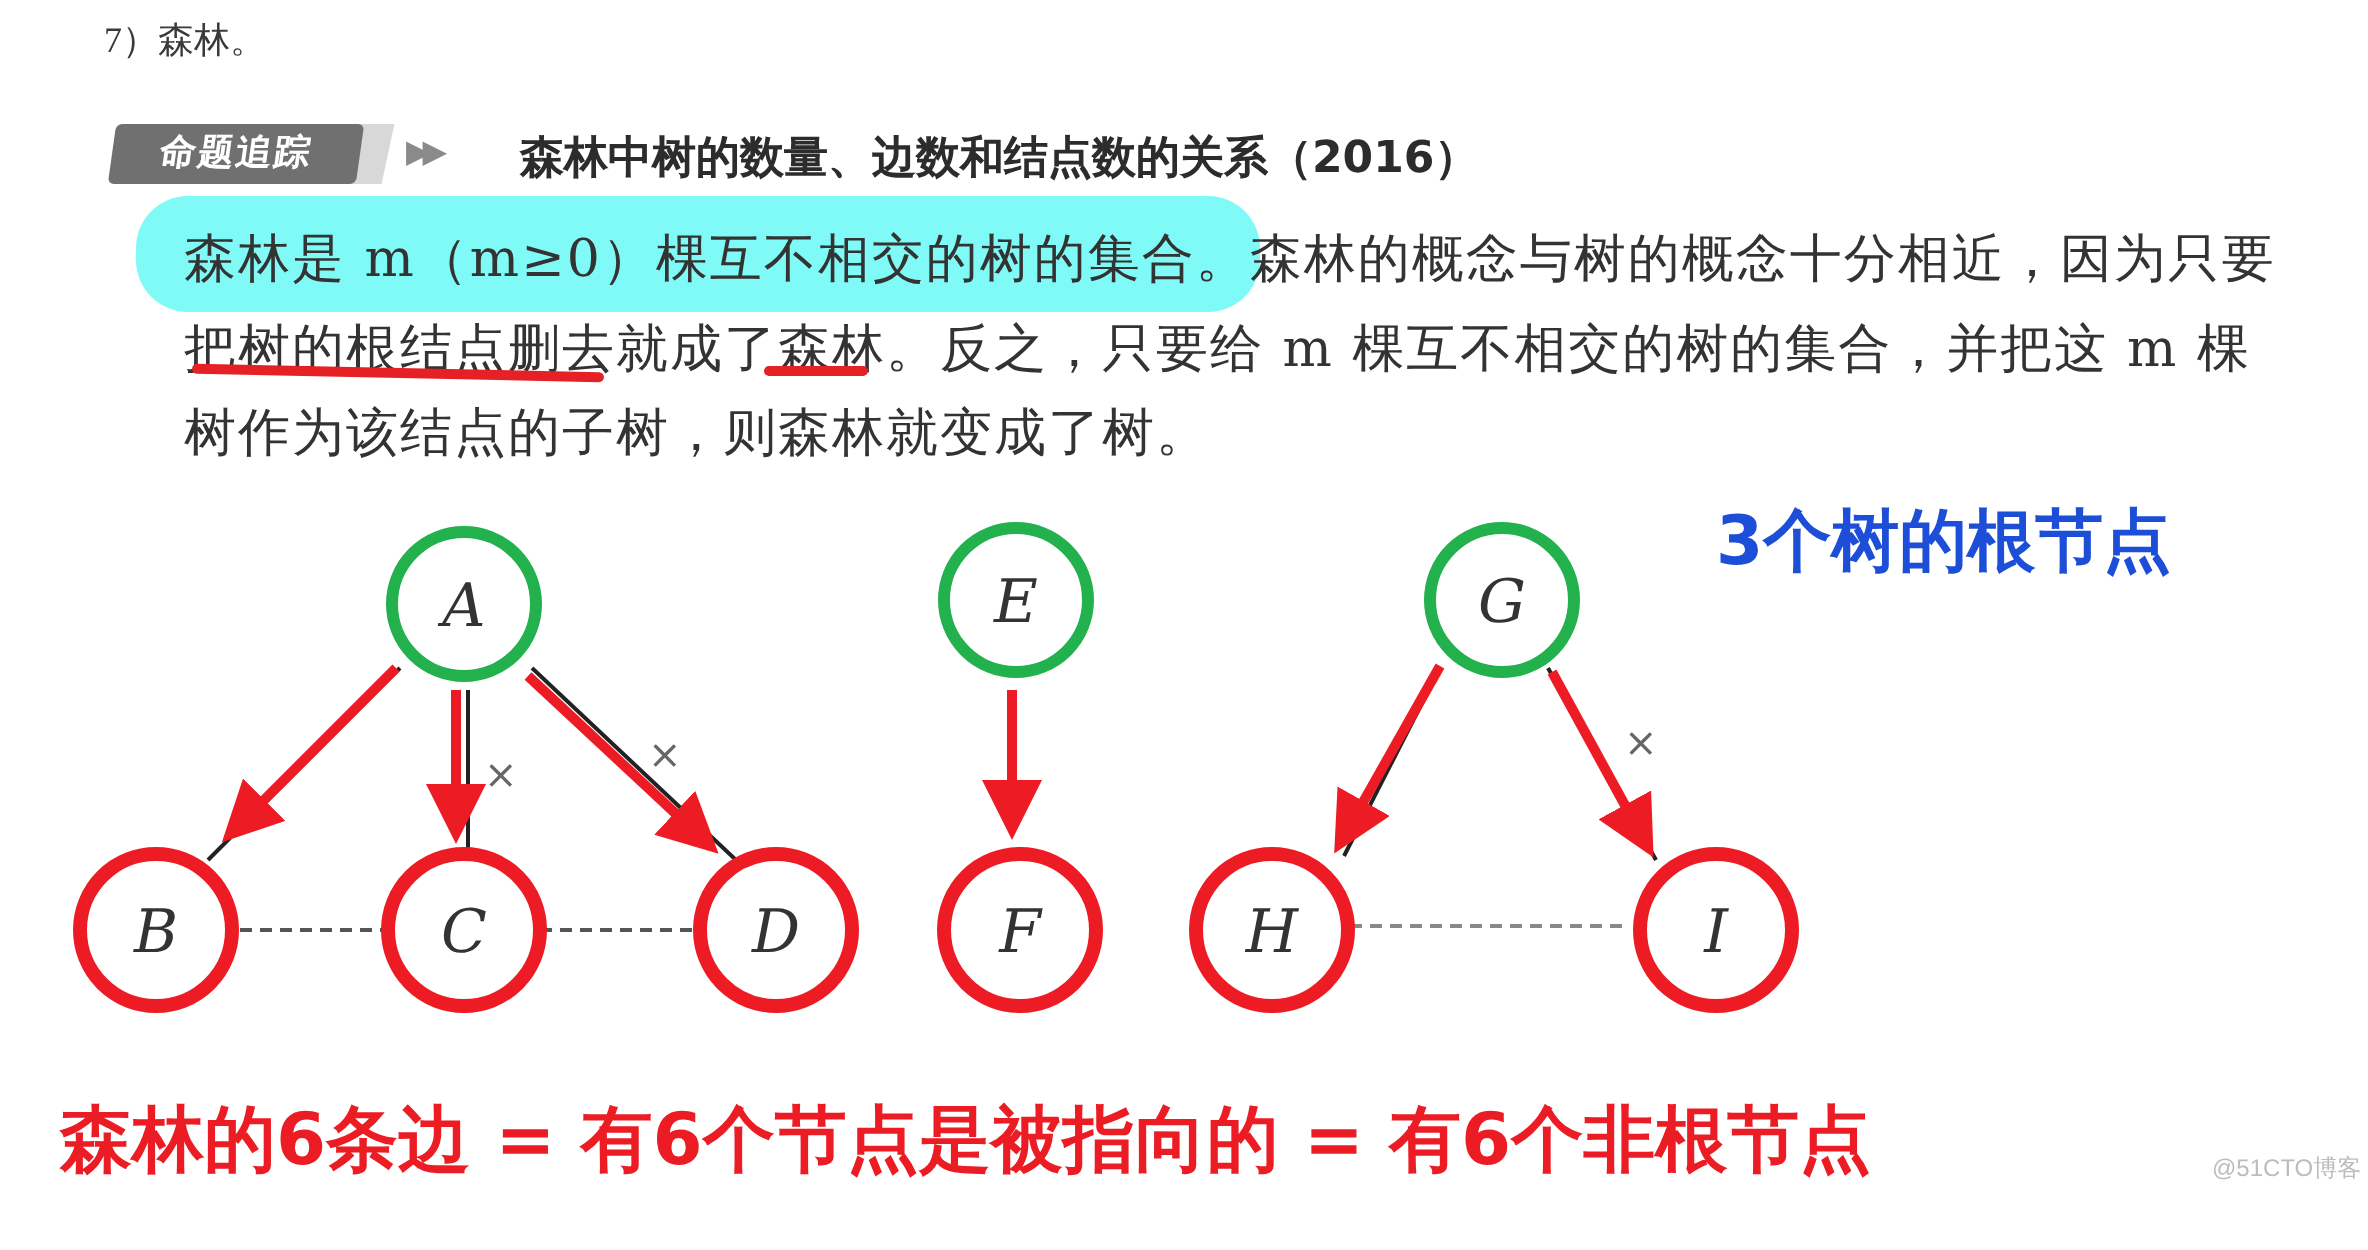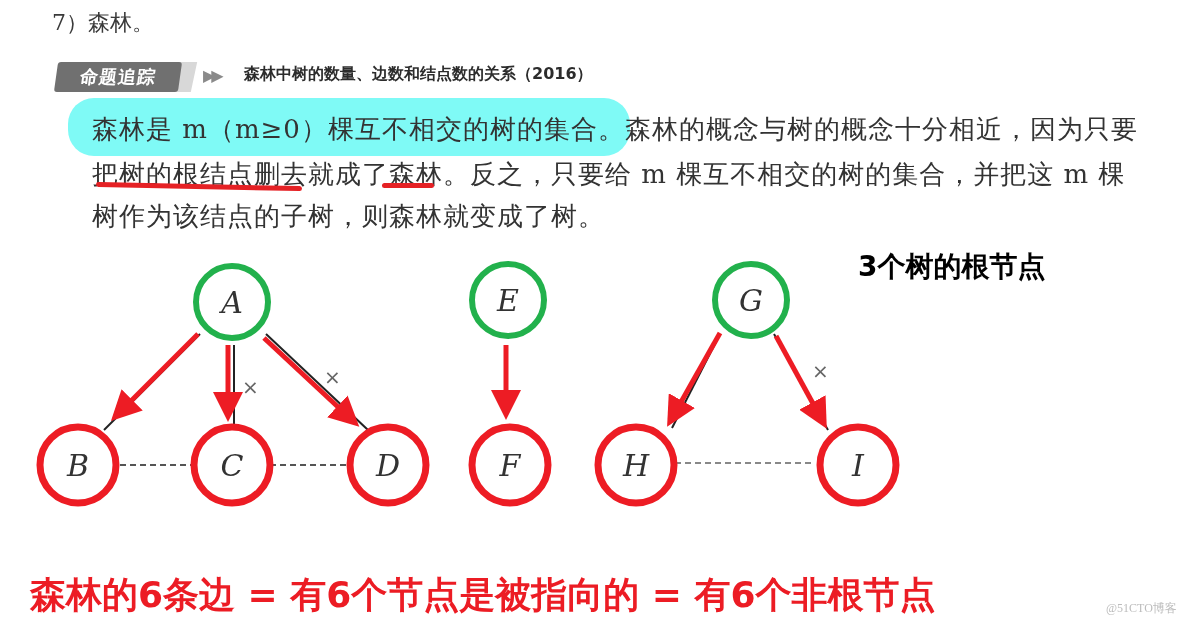--- a/index.html
+++ b/index.html
@@ -4,40 +4,40 @@
 <style>
   html, body { margin:0; padding:0; }
   body {
     width:1184px; height:625px; position:relative; overflow:hidden;
     background:#ffffff;
     font-family: "DejaVu Serif", "Liberation Serif", serif;
     color:#333;
   }
   .abs { position:absolute; }
   .heading {
-    left:52px; top:8px; font-size:22px; color:#3a3a3a;
+    left:52px; top:8px; font-size:18px; color:#3a3a3a;font-family:Liberation Serif, serif;
   }
   .tag {
     left:56px; top:62px; width:124px; height:30px;
     background:#707070; color:#fff;
     font-family:"DejaVu Sans", sans-serif; font-weight:bold; font-size:18px;
     line-height:30px; text-align:center;
     transform:skewX(-8deg); border-radius:3px;
     letter-spacing:1px;
   }
   .tag-shade {
     left:172px; top:62px; width:22px; height:30px;
     background:#d8d8d8; transform:skewX(-12deg);
   }
   .arrows {
     left:203px; top:66px; font-size:16px; color:#8a8a8a;
     font-family:"DejaVu Sans", sans-serif; letter-spacing:-4px;
   }
   .tag-title {
-    left:244px; top:64px; font-size:16px; color:#2c2c2c;
+    left:260px; top:64px; font-size:22px; color:#2c2c2c;
     font-family:"DejaVu Sans", sans-serif; font-weight:bold;
   }
   .hl {
     left:68px; top:98px; width:562px; height:58px;
     background:#7ffaf6; border-radius:26px;
   }
   .para {
     left:92px; font-size:26px; color:#333; white-space:nowrap;
     letter-spacing:1px;
   }
@@ -46,30 +46,30 @@
   .p3 { top:199px;text-align:center; }
   .underline1 {
     left:96px; top:184px; width:206px; height:5px; background:#e52125;
     border-radius:3px; transform:rotate(1.2deg);
   }
   .underline2 {
     left:382px; top:183px; width:52px; height:5px; background:#e52125;
     border-radius:4px;
   }
   .roots-label {
-    left:858px; top:248px; font-size:28px; font-weight:bold; color:#000000;
+    left:858px; top:248px; font-size:34px; font-weight:bold; color:#1d4ed8;
     font-family:"DejaVu Sans", sans-serif;
   }
   .bottom-text {
     left:30px; top:546px; font-size:36px; font-weight:bold; color:#ec1c24;
-    font-family:"DejaVu Sans", sans-serif; white-space:nowrap;margin-top:25px;
+    font-family:"DejaVu Sans", sans-serif; white-space:nowrap;
   }
   .watermark {
-    left:1106px; top:600px; font-size:12px; color:#bcbcbc;
-    font-family:Liberation Serif, serif;
+    left:1106px; top:576px; font-size:12px; color:#bcbcbc;
+    font-family:Liberation Sans, sans-serif;
   }
   svg.diagram { position:absolute; left:0; top:0; }
   .nodelabel {
     font-family:"DejaVu Serif", serif; font-style:italic; font-size:30px; fill:#333;
   }
   .xmark { font-family:"DejaVu Sans", sans-serif; font-size:20px; fill:#666; }
 </style>
 </head>
 <body>
 

